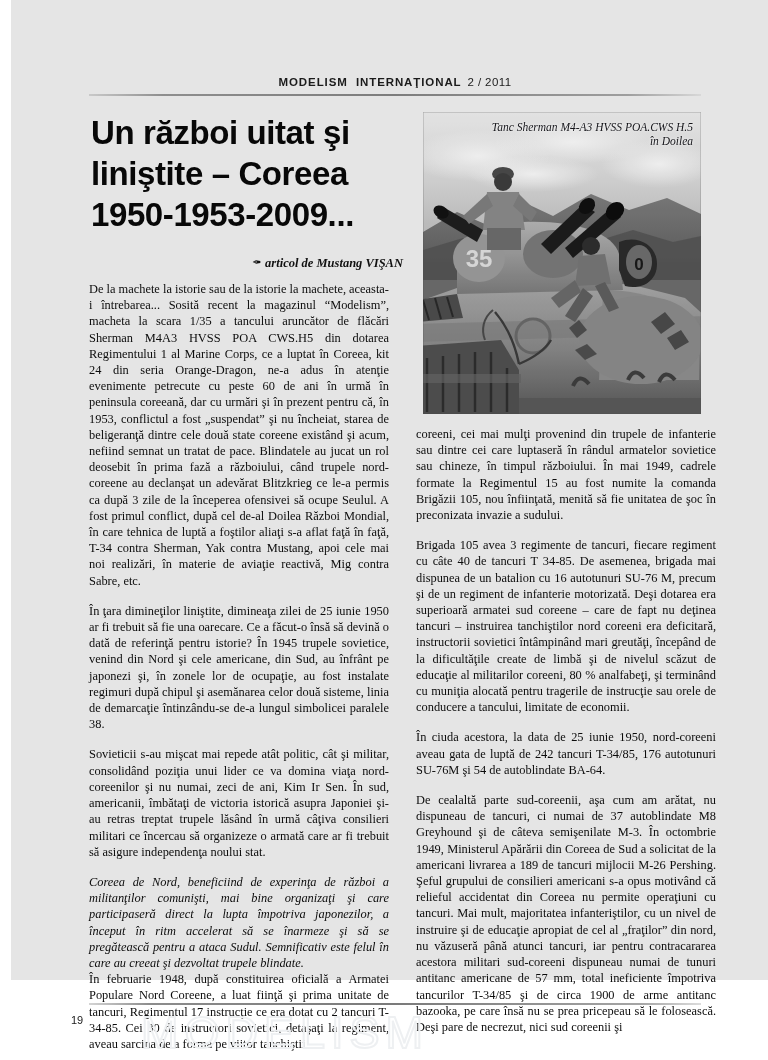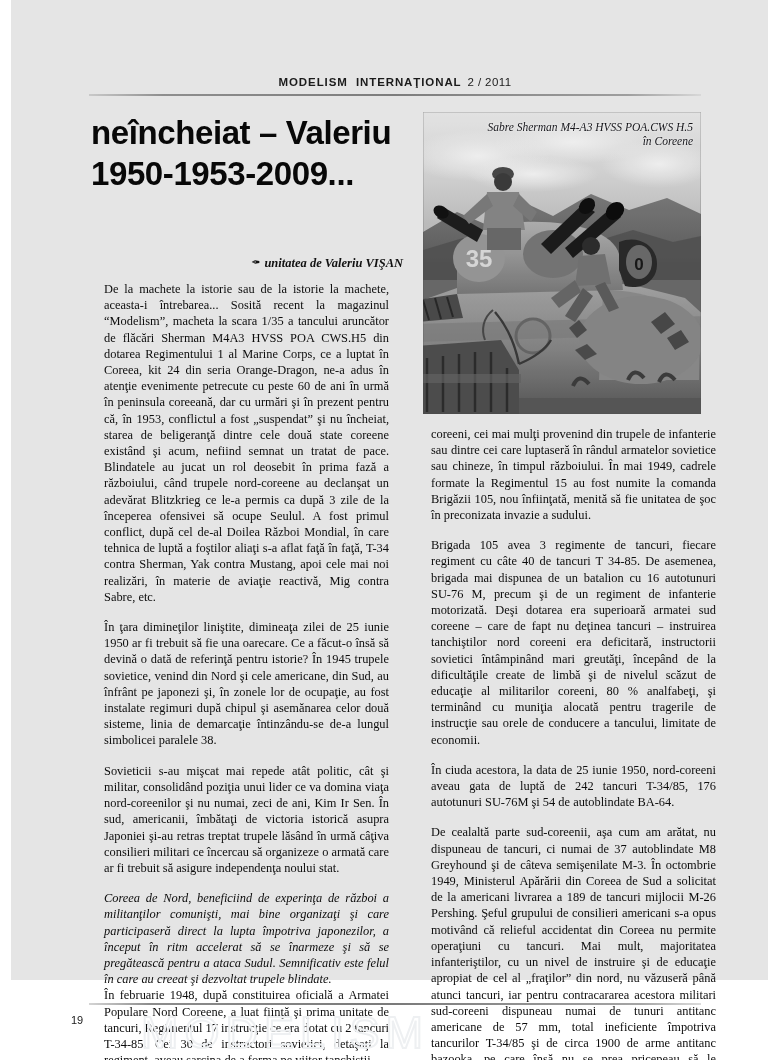--- a/index.html
+++ b/index.html
@@ -127,21 +127,21 @@
 
   
   .col {
     position: absolute;
     font-size: 12.4px;
     line-height: 16.2px;
     text-align: justify;
     color: #0c0c0c;
   }
   .col p {
-    margin: 0 0 14px 15px;
+    margin: 0 0 14px 0;
     text-align: justify;
     text-justify: inter-word;
     hyphens: none;
   }
   .col p:last-child { margin-bottom: 0; }
   .col p.tight { margin-bottom: 0; font-style: italic; }
 
   .col-left {
     left: 78px;
     top: 281px;
@@ -194,26 +194,27 @@
 <body>
 
 <div class="page">
 
   <div class="runhead">
     <span class="runhead-text">MODELISM  INTERNAŢIONAL</span><span class="runhead-issue">2 / 2011</span>
   </div>
   <div class="runhead-rule"></div>
 
   <div class="headline">
-    <div class="hl-line">neîncheiat – Valeriu</div>
+    <div class="hl-line">Un război uitat şi</div>
+    <div class="hl-line">liniştite – Coreea</div>
     <div class="hl-line">1950-1953-2009...</div>
   </div>
 
   <div class="byline">
-    <span class="pen">✒</span><span>unitatea de Valeriu VIŞAN</span>
+    <span class="pen">✒</span><span>articol de Mustang VIŞAN</span>
   </div>
 
   <div class="photo">
     <svg viewBox="0 0 278 302" preserveAspectRatio="none" aria-hidden="true">
       <defs>
         <linearGradient id="sky" x1="0" y1="0" x2="0" y2="1">
           <stop offset="0%" stop-color="#efefef"></stop>
           <stop offset="40%" stop-color="#dcdcdc"></stop>
           <stop offset="100%" stop-color="#b4b4b4"></stop>
         </linearGradient>
@@ -313,22 +314,22 @@
         <path d="M152 168 L128 186 L136 196 L158 180 Z" fill="#6b6b6b"></path>
         <path d="M160 176 L142 204 L152 210 L170 184 Z" fill="#5f5f5f"></path>
         <path d="M172 174 L186 200 L196 196 L182 170 Z" fill="#5f5f5f"></path>
       </g>
 
       <rect x="0" y="0" width="278" height="302" fill="#000" opacity="0.05"></rect>
       <rect x="0" y="0" width="278" height="302" fill="none" stroke="#4a4a4a" stroke-width="1" opacity="0.4"></rect>
     </svg>
 
     <div class="photo-caption">
-      <div>Sabre Sherman M4-A3 HVSS POA.CWS H.5</div>
-      <div>în Coreene</div>
+      <div>Tanc Sherman M4-A3 HVSS POA.CWS H.5</div>
+      <div>în Doilea</div>
     </div>
   </div>
 
   <div class="col col-left">
     <p>De la machete la istorie sau de la istorie la machete, aceasta-i întrebarea... Sosită recent la magazinul “Modelism”, macheta la scara 1/35 a tancului aruncător de flăcări Sherman M4A3 HVSS POA CWS.H5 din dotarea Regimentului 1 al Marine Corps, ce a luptat în Coreea, kit 24 din seria Orange-Dragon, ne-a adus în atenţie evenimente petrecute cu peste 60 de ani în urmă în peninsula coreeană, dar cu urmări şi în prezent pentru că, în 1953, conflictul a fost „suspendat” şi nu încheiat, starea de beligeranţă dintre cele două state coreene existând şi acum, nefiind semnat un tratat de pace. Blindatele au jucat un rol deosebit în prima fază a războiului, când trupele nord-coreene au declanşat un adevărat Blitzkrieg ce le-a permis ca după 3 zile de la începerea ofensivei să ocupe Seulul. A fost primul conflict, după cel de-al Doilea Război Mondial, în care tehnica de luptă a foştilor aliaţi s-a aflat faţă în faţă, T-34 contra Sherman, Yak contra Mustang, apoi cele mai noi realizări, în materie de aviaţie reactivă, Mig contra Sabre, etc.</p>
     <p>În ţara dimineţilor liniştite, dimineaţa zilei de 25 iunie 1950 ar fi trebuit să fie una oarecare. Ce a făcut-o însă să devină o dată de referinţă pentru istorie? În 1945 trupele sovietice, venind din Nord şi cele americane, din Sud, au înfrânt pe japonezi şi, în zonele lor de ocupaţie, au fost instalate regimuri după chipul şi asemănarea celor două sisteme, linia de demarcaţie întinzându-se de-a lungul simbolicei paralele 38.</p>
     <p>Sovieticii s-au mişcat mai repede atât politic, cât şi militar, consolidând poziţia unui lider ce va domina viaţa nord-coreenilor şi nu numai, zeci de ani, Kim Ir Sen. În sud, americanii, îmbătaţi de victoria istorică asupra Japoniei şi-au retras treptat trupele lăsând în urmă câţiva consilieri militari ce încercau să organizeze o armată care ar fi trebuit să asigure independenţa noului stat.</p>
     <p class="tight">Coreea de Nord, beneficiind de experinţa de război a militanţilor comunişti, mai bine organizaţi şi care participaseră direct la lupta împotriva japonezilor, a început în ritm accelerat să se înarmeze şi să se pregătească pentru a ataca Sudul. Semnificativ este felul în care au creeat şi dezvoltat trupele blindate.</p>
     <p>În februarie 1948, după constituirea oficială a Armatei Populare Nord Coreene, a luat fiinţă şi prima unitate de tancuri, Regimentul 17 instrucţie ce era dotat cu 2 tancuri T-34-85. Cei 30 de instructori sovietici, detaşaţi la regiment, aveau sarcina de a forma pe viitor tanchiştii</p>
   </div>

